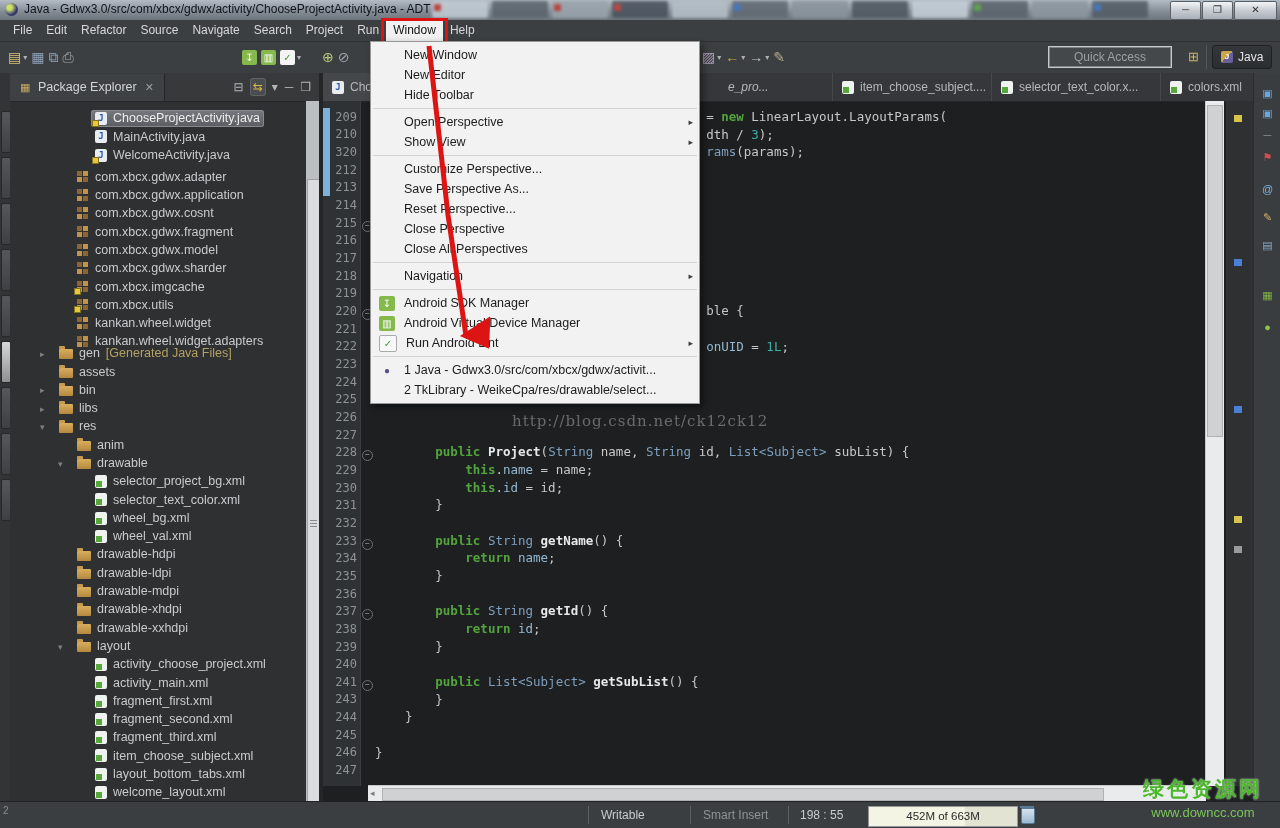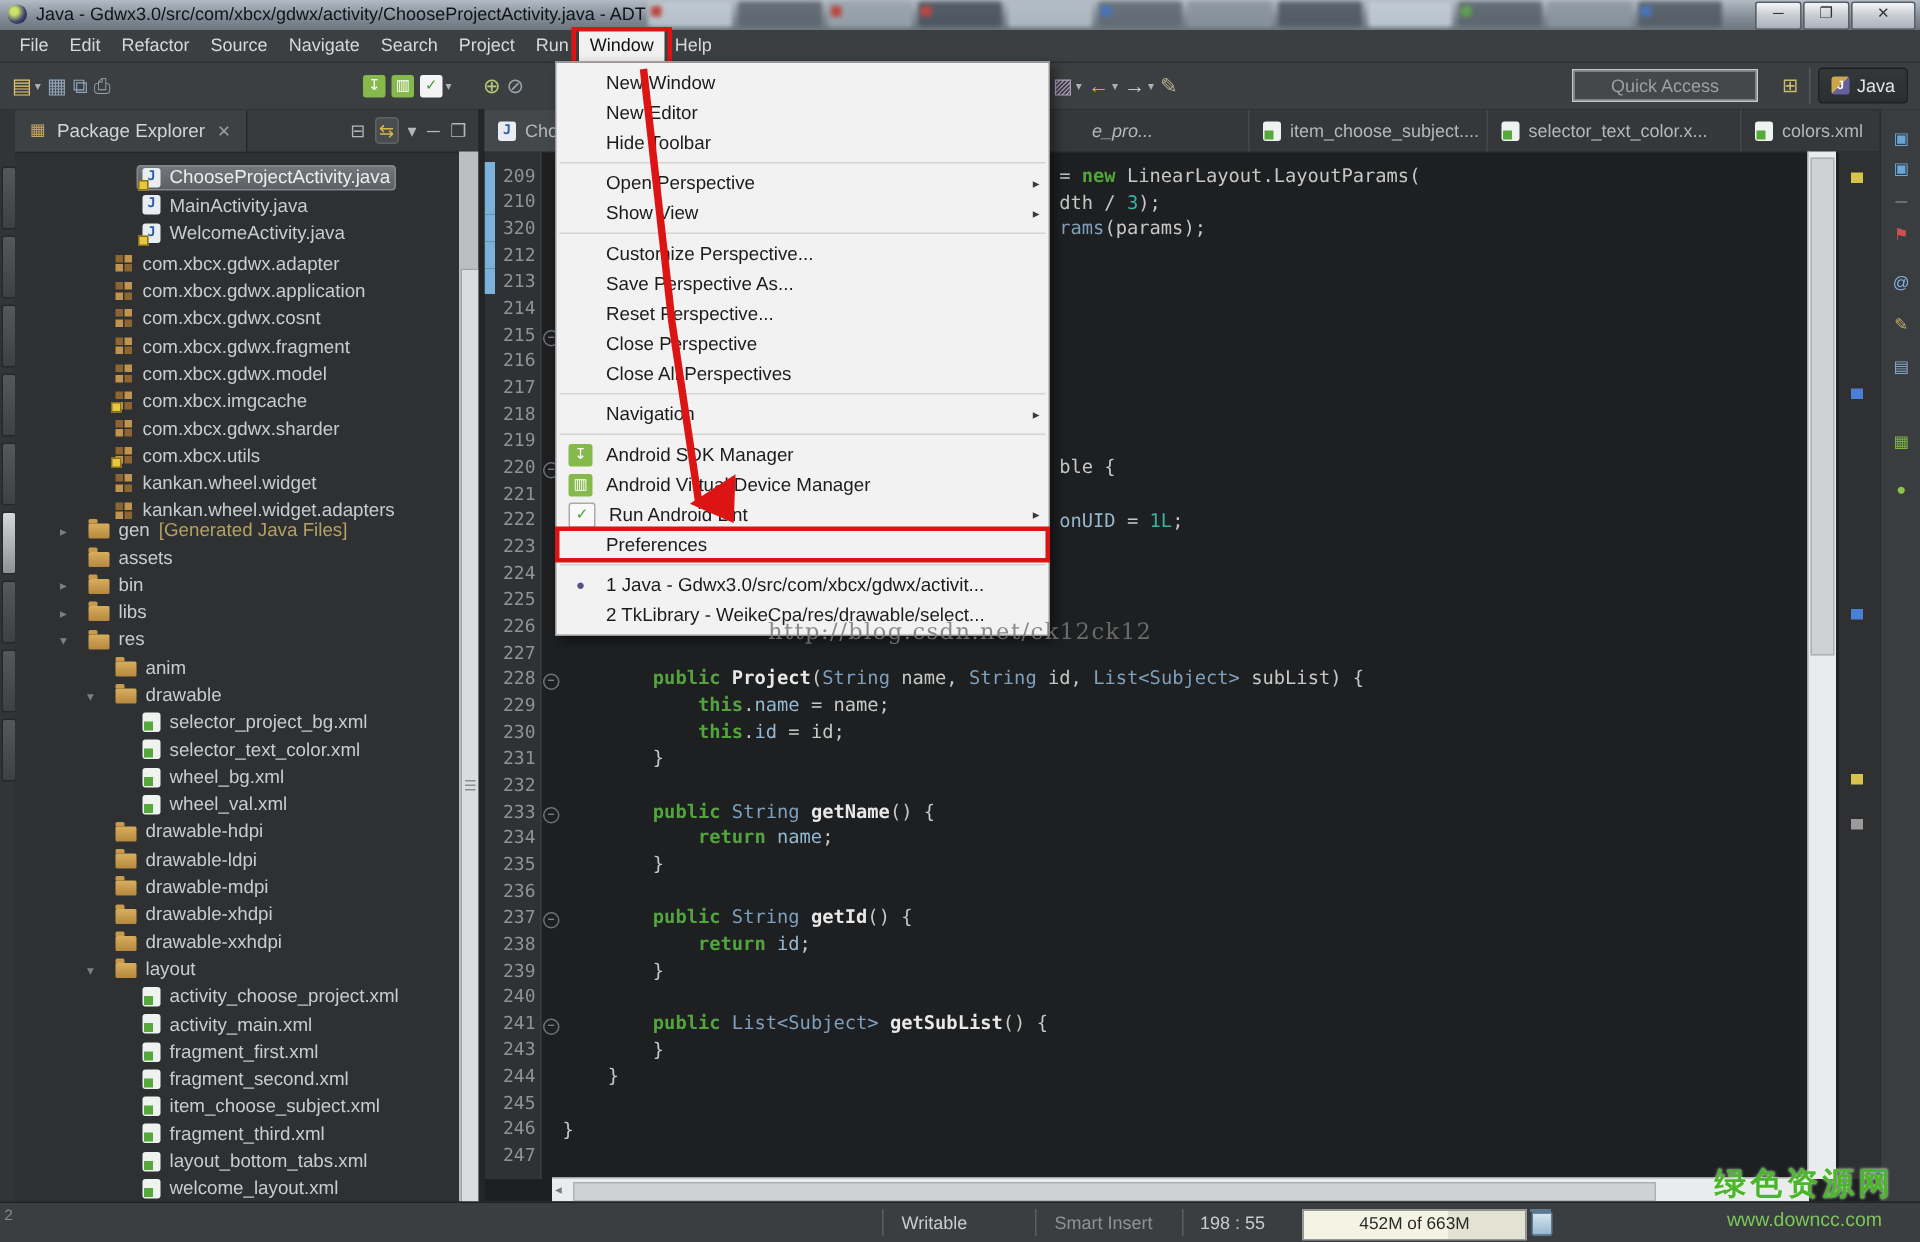--- a/index.html
+++ b/index.html
@@ -349,39 +349,39 @@
                 <div class="pq"></div>
               </div>
               <span class="tlabel">com.xbcx.gdwx.model</span>
             </div></div>
           <div class="trow" style="padding-left: 63px;"><div class="tpill">
               <div class="ticon i-pkg">
                 <div class="pq"></div>
                 <div class="pq"></div>
                 <div class="pq"></div>
                 <div class="pq"></div>
+              </div>
+              <span class="tlabel">com.xbcx.gdwx.sharder</span>
+            </div></div>
+          <div class="trow" style="padding-left: 63px;"><div class="tpill">
+              <div class="ticon i-pkg">
+                <div class="pq"></div>
+                <div class="pq"></div>
+                <div class="pq"></div>
+                <div class="pq"></div>
                 <div class="warnbadge"></div>
               </div>
               <span class="tlabel">com.xbcx.imgcache</span>
             </div></div>
           <div class="trow" style="padding-left: 63px;"><div class="tpill">
               <div class="ticon i-pkg">
                 <div class="pq"></div>
                 <div class="pq"></div>
                 <div class="pq"></div>
                 <div class="pq"></div>
-              </div>
-              <span class="tlabel">com.xbcx.gdwx.sharder</span>
-            </div></div>
-          <div class="trow" style="padding-left: 63px;"><div class="tpill">
-              <div class="ticon i-pkg">
-                <div class="pq"></div>
-                <div class="pq"></div>
-                <div class="pq"></div>
-                <div class="pq"></div>
                 <div class="warnbadge"></div>
               </div>
               <span class="tlabel">com.xbcx.utils</span>
             </div></div>
           <div class="trow" style="padding-left: 63px;"><div class="tpill">
               <div class="ticon i-pkg">
                 <div class="pq"></div>
                 <div class="pq"></div>
                 <div class="pq"></div>
                 <div class="pq"></div>
@@ -477,25 +477,25 @@
           <div class="trow" style="padding-left: 81px;"><div class="tpill">
               <div class="ticon i-xml"></div>
               <span class="tlabel">fragment_first.xml</span>
             </div></div>
           <div class="trow" style="padding-left: 81px;"><div class="tpill">
               <div class="ticon i-xml"></div>
               <span class="tlabel">fragment_second.xml</span>
             </div></div>
           <div class="trow" style="padding-left: 81px;"><div class="tpill">
               <div class="ticon i-xml"></div>
+              <span class="tlabel">fragment_third.xml</span>
+            </div></div>
+          <div class="trow" style="padding-left: 81px;"><div class="tpill">
+              <div class="ticon i-xml"></div>
               <span class="tlabel">item_choose_subject.xml</span>
-            </div></div>
-          <div class="trow" style="padding-left: 81px;"><div class="tpill">
-              <div class="ticon i-xml"></div>
-              <span class="tlabel">fragment_third.xml</span>
             </div></div>
           <div class="trow" style="padding-left: 81px;"><div class="tpill">
               <div class="ticon i-xml"></div>
               <span class="tlabel">layout_bottom_tabs.xml</span>
             </div></div>
           <div class="trow" style="padding-left: 81px;"><div class="tpill">
               <div class="ticon i-xml"></div>
               <span class="tlabel">welcome_layout.xml</span>
             </div></div>
         </div>
@@ -865,25 +865,20 @@
       </div>
       <div class="pitem">
         <span class="picon" style="color: rgb(255, 255, 255); background: rgb(134, 185, 76);">▥</span>
         <span class="plabel">Android Virtual Device Manager</span>
       </div>
       <div class="pitem">
         <span class="picon" style="color: rgb(63, 155, 53); background: rgb(248, 248, 248); border: 1px solid rgb(170, 170, 170);">✓</span>
         <span class="plabel">Run Android Lint</span>
         <span class="psub">▸</span>
       </div>
-      <div class="pitem pref">
-        <span class="picon"></span>
-        <span class="plabel">Preferences</span>
-        <div class="annot-box"></div>
-      </div>
       <div class="psep"></div>
       <div class="pitem">
         <span class="picon" style="color: rgb(90, 79, 134);">●</span>
         <span class="plabel">1 Java - Gdwx3.0/src/com/xbcx/gdwx/activit...</span>
       </div>
       <div class="pitem">
         <span class="picon"></span>
         <span class="plabel">2 TkLibrary - WeikeCpa/res/drawable/select...</span>
       </div>
     </div>

